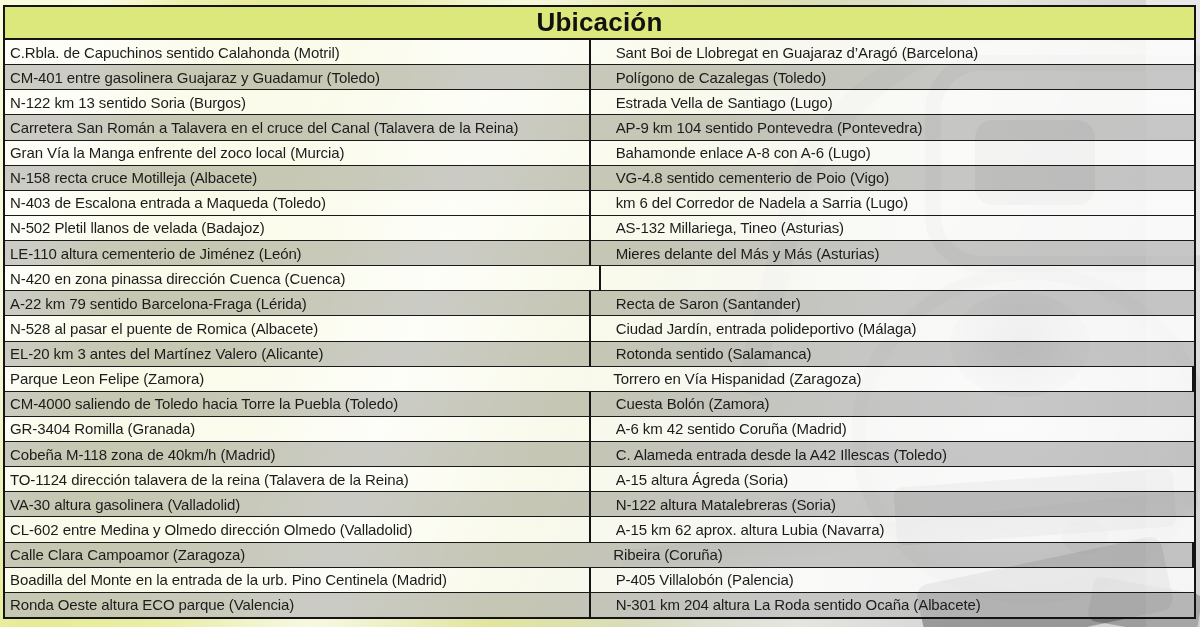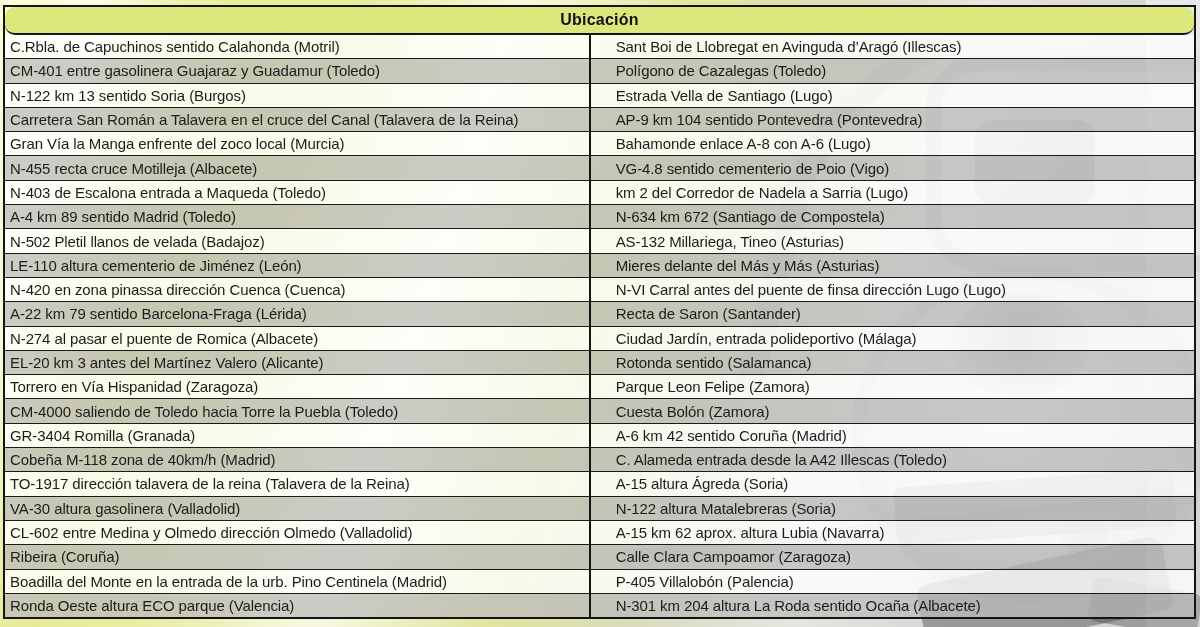--- a/index.html
+++ b/index.html
@@ -103,23 +103,22 @@
     border: 2px solid #141414;
     display: flex; flex-direction: column;
     box-sizing: border-box;
     background: rgba(255,255,255,0.06);
   }
   .loc-header {
     flex: 0 0 26px;
     background: #dce87c;
     border-bottom: 2px solid #141414;
     display: flex; align-items: center; justify-content: center;
-    font-size: 16px; font-weight: bold; color: #111;
+    font-size: 26px; font-weight: bold; color: #111;
     letter-spacing: 0.2px;
-    border-radius: 10px;
   }
   .loc-body { flex: 1 1 auto; display: flex; flex-direction: column; }
   .loc-row {
     flex: 1 1 0;
     display: flex;
     border-bottom: 1.5px solid #1a1a1a;
     box-sizing: border-box;
     gap: 20px;
   }
   .loc-row:last-child { border-bottom: none; }
@@ -157,105 +156,100 @@
     <div class="car-edge-sheen"></div>
   </div>
 
   <div class="loc-table">
     <div class="loc-header">
       <span>Ubicación</span>
     </div>
     <div class="loc-body" id="loc-body">
         <div class="loc-row odd">
           <div class="loc-cell left">C.Rbla. de Capuchinos sentido Calahonda (Motril)</div>
-          <div class="loc-cell right">Sant Boi de Llobregat en Avinguda d’Aragó (Illescas)</div>
+          <div class="loc-cell right">Sant Boi de Llobregat en Guajaraz d’Aragó (Barcelona)</div>
         </div>
         <div class="loc-row even">
           <div class="loc-cell left">CM-401 entre gasolinera Guajaraz y Guadamur (Toledo)</div>
           <div class="loc-cell right">Polígono de Cazalegas (Toledo)</div>
         </div>
         <div class="loc-row odd">
           <div class="loc-cell left">N-122 km 13 sentido Soria (Burgos)</div>
           <div class="loc-cell right">Estrada Vella de Santiago (Lugo)</div>
         </div>
         <div class="loc-row even">
           <div class="loc-cell left">Carretera San Román a Talavera en el cruce del Canal (Talavera de la Reina)</div>
           <div class="loc-cell right">AP-9 km 104 sentido Pontevedra (Pontevedra)</div>
         </div>
         <div class="loc-row odd">
           <div class="loc-cell left">Gran Vía la Manga enfrente del zoco local (Murcia)</div>
           <div class="loc-cell right">Bahamonde enlace A-8 con A-6 (Lugo)</div>
         </div>
         <div class="loc-row even">
-          <div class="loc-cell left">N-455 recta cruce Motilleja (Albacete)</div>
+          <div class="loc-cell left">N-158 recta cruce Motilleja (Albacete)</div>
           <div class="loc-cell right">VG-4.8 sentido cementerio de Poio (Vigo)</div>
         </div>
         <div class="loc-row odd">
           <div class="loc-cell left">N-403 de Escalona entrada a Maqueda (Toledo)</div>
-          <div class="loc-cell right">km 2 del Corredor de Nadela a Sarria (Lugo)</div>
-        </div>
-        <div class="loc-row even">
-          <div class="loc-cell left">A-4 km 89 sentido Madrid (Toledo)</div>
-          <div class="loc-cell right">N-634 km 672 (Santiago de Compostela)</div>
+          <div class="loc-cell right">km 6 del Corredor de Nadela a Sarria (Lugo)</div>
         </div>
         <div class="loc-row odd">
           <div class="loc-cell left">N-502 Pletil llanos de velada (Badajoz)</div>
           <div class="loc-cell right">AS-132 Millariega, Tineo (Asturias)</div>
         </div>
         <div class="loc-row even">
           <div class="loc-cell left">LE-110 altura cementerio de Jiménez (León)</div>
           <div class="loc-cell right">Mieres delante del Más y Más (Asturias)</div>
         </div>
         <div class="loc-row odd">
           <div class="loc-cell left">N-420 en zona pinassa dirección Cuenca (Cuenca)</div>
-          <div class="loc-cell right">N-VI Carral antes del puente de finsa dirección Lugo (Lugo)</div>
         </div>
         <div class="loc-row even">
           <div class="loc-cell left">A-22 km 79 sentido Barcelona-Fraga (Lérida)</div>
           <div class="loc-cell right">Recta de Saron (Santander)</div>
         </div>
         <div class="loc-row odd">
-          <div class="loc-cell left">N-274 al pasar el puente de Romica (Albacete)</div>
+          <div class="loc-cell left">N-528 al pasar el puente de Romica (Albacete)</div>
           <div class="loc-cell right">Ciudad Jardín, entrada polideportivo (Málaga)</div>
         </div>
         <div class="loc-row even">
           <div class="loc-cell left">EL-20 km 3 antes del Martínez Valero (Alicante)</div>
           <div class="loc-cell right">Rotonda sentido (Salamanca)</div>
         </div>
         <div class="loc-row odd">
+          <div class="loc-cell right">Parque Leon Felipe (Zamora)</div>
           <div class="loc-cell left">Torrero en Vía Hispanidad (Zaragoza)</div>
-          <div class="loc-cell right">Parque Leon Felipe (Zamora)</div>
         </div>
         <div class="loc-row even">
           <div class="loc-cell left">CM-4000 saliendo de Toledo hacia Torre la Puebla (Toledo)</div>
           <div class="loc-cell right">Cuesta Bolón (Zamora)</div>
         </div>
         <div class="loc-row odd">
           <div class="loc-cell left">GR-3404 Romilla (Granada)</div>
           <div class="loc-cell right">A-6 km 42 sentido Coruña (Madrid)</div>
         </div>
         <div class="loc-row even">
           <div class="loc-cell left">Cobeña M-118 zona de 40km/h (Madrid)</div>
           <div class="loc-cell right">C. Alameda entrada desde la A42 Illescas (Toledo)</div>
         </div>
         <div class="loc-row odd">
-          <div class="loc-cell left">TO-1917 dirección talavera de la reina (Talavera de la Reina)</div>
+          <div class="loc-cell left">TO-1124 dirección talavera de la reina (Talavera de la Reina)</div>
           <div class="loc-cell right">A-15 altura Ágreda (Soria)</div>
         </div>
         <div class="loc-row even">
           <div class="loc-cell left">VA-30 altura gasolinera (Valladolid)</div>
           <div class="loc-cell right">N-122 altura Matalebreras  (Soria)</div>
         </div>
         <div class="loc-row odd">
           <div class="loc-cell left">CL-602 entre Medina y Olmedo dirección Olmedo (Valladolid)</div>
           <div class="loc-cell right">A-15 km 62 aprox. altura Lubia (Navarra)</div>
         </div>
         <div class="loc-row even">
+          <div class="loc-cell right">Calle Clara Campoamor (Zaragoza)</div>
           <div class="loc-cell left">Ribeira (Coruña)</div>
-          <div class="loc-cell right">Calle Clara Campoamor (Zaragoza)</div>
         </div>
         <div class="loc-row odd">
           <div class="loc-cell left">Boadilla del Monte en la entrada de la urb. Pino Centinela (Madrid)</div>
           <div class="loc-cell right">P-405 Villalobón (Palencia)</div>
         </div>
         <div class="loc-row even">
           <div class="loc-cell left">Ronda Oeste altura ECO parque (Valencia)</div>
           <div class="loc-cell right">N-301 km 204 altura La Roda sentido Ocaña (Albacete)</div>
         </div>
       </div>

